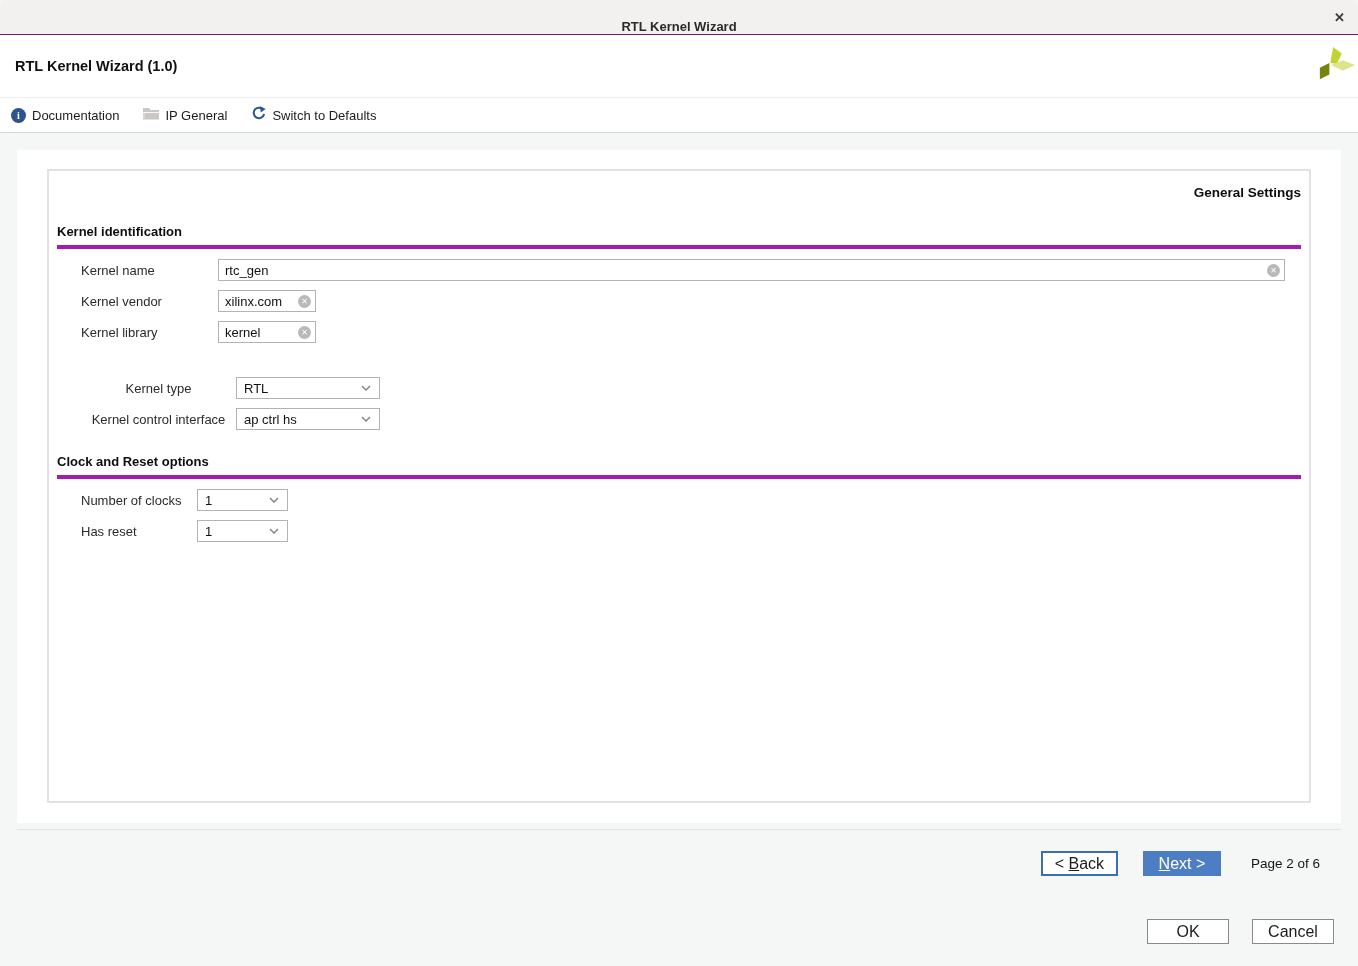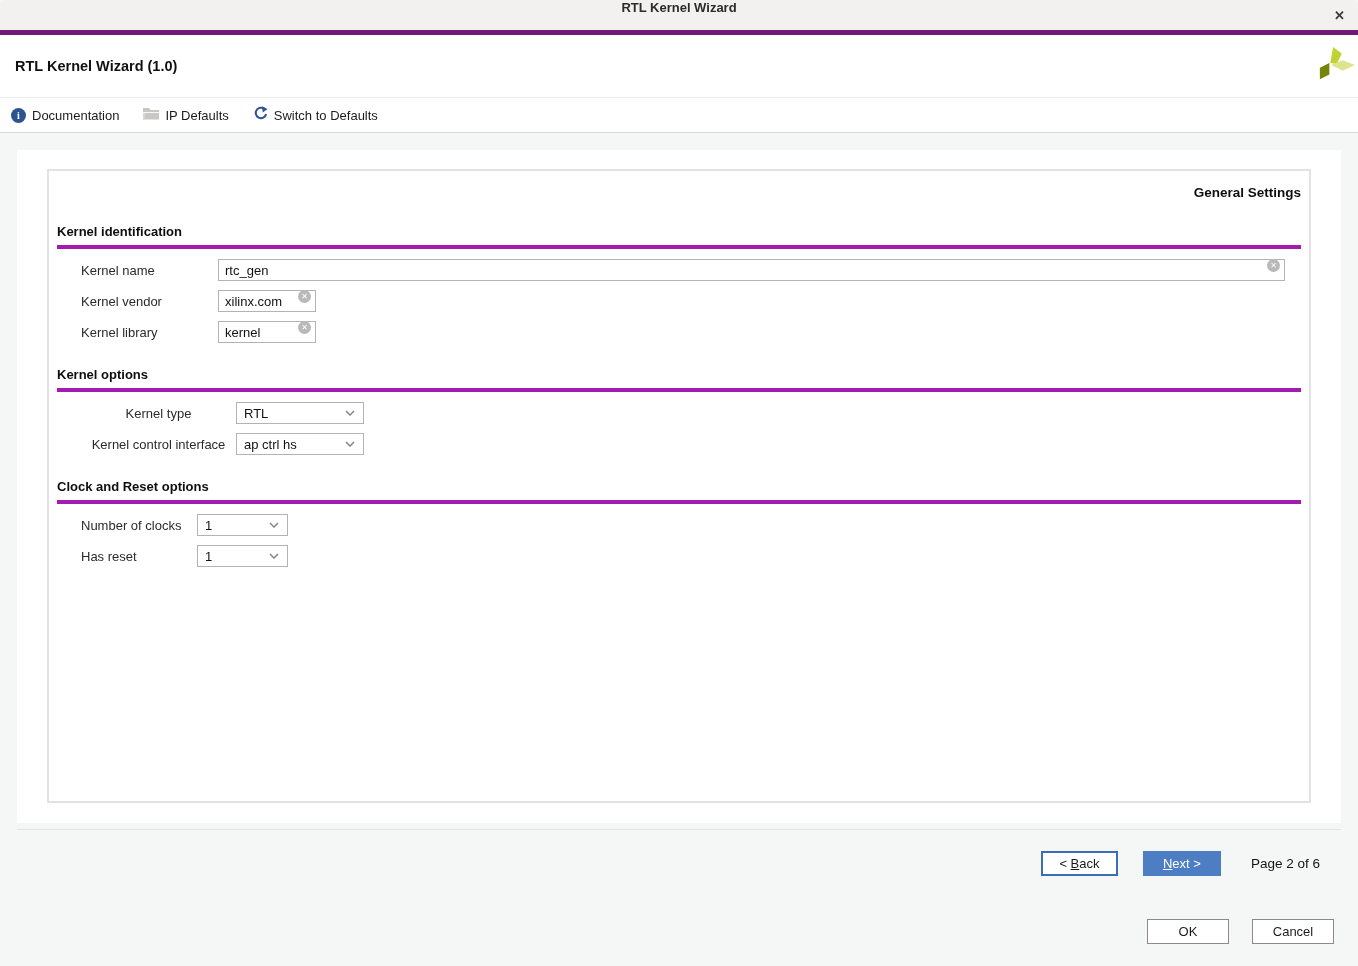--- a/index.html
+++ b/index.html
@@ -6,23 +6,23 @@
   html,body { width:1358px; height:966px; }
   body {
     font-family:"Liberation Sans", sans-serif;
     background:#f5f6f6;
     color:#222;
     overflow:hidden;
   }
   
   .titlebar {
     height:35px; background:#f2f1ef;
-    border-bottom:5px solid #701a75;
+    border-bottom:1px solid #701a75;
     border-radius:6px 6px 0 0;
-    display:flex; align-items:flex-start; justify-content:center;
+    display:flex; align-items:flex-end; justify-content:center;
     position:relative;
   }
   .titlebar-text { font-size:13px; font-weight:bold; color:#2b2b2b; }
   .close-btn {
     position:absolute; right:13px; top:50%; transform:translateY(-50%);
     font-size:13px; font-weight:bold; color:#3a3a3a; cursor:pointer; line-height:1;
   }
   
   .header {
     height:63px; background:#fff; border-bottom:1px solid #ececec;
@@ -55,48 +55,48 @@
   .section-heading {
     font-size:13px; font-weight:bold; color:#0e0e0e;
     padding-bottom:6px; border-bottom:4px solid #a21caf;
   }
   .rows { padding:10px 16px 0 24px; }
   .row { display:flex; align-items:center; margin-bottom:9px; }
   .row label { font-size:13px; color:#2b2b2b; flex-shrink:0; }
   .sec-id  .row label { width:94px; }
   .sec-opt .row label { width:155px;text-align:center; }
   .sec-clk .row label { width:116px; }
-  .input-wrap { position:relative; display:flex; align-items:flex-start;padding-left:43px; }
+  .input-wrap { position:relative; display:flex; align-items:center;padding-left:43px; }
   .input-wrap.grow { flex:1; }
   input.text {
     height:22px; border:1px solid #b3b3b3; background:#fff;
     font-family:inherit; font-size:13px; color:#111;
     padding:0 20px 0 6px; width:100%;
   }
   .input-wrap.w141 { width:141px; }
   .clear-icon {
     position:absolute; right:5px; width:13px; height:13px; border-radius:50%;
     background:#b9b9b9; color:#fff; font-size:8px; line-height:13px;
     text-align:center; cursor:pointer; user-select:none;
   }
   .select {
     height:22px; border:1px solid #b3b3b3; background:#fff;
     display:flex; align-items:center; justify-content:space-between;
     font-size:13px; color:#111; padding:0 8px 0 7px; cursor:pointer;
   }
-  .select.w124 { width:128px; }
+  .select.w124 { width:144px; }
   .select.w91  { width:91px;  }
   .chevron { display:flex; align-items:center; }
   
   .footer-sep { margin:6px 17px 0; border-top:1px solid #e3e3e3; }
   .nav-row {
     display:flex; align-items:center; justify-content:flex-end;
     margin:21px 38px 0 0;
   }
-  .btn { font-family:inherit; font-size:13px; cursor:pointer; }
+  .btn { font-family:inherit; font-size:16px; cursor:pointer; }
   .btn-back {
     width:77px; height:25px; background:#fff; color:#1c1c1c;
     border:2px solid var(--back-border,#3d6db5);
   }
   .btn-next {
     width:78px; height:25px; margin-left:25px;
     background:var(--accent-blue,#4d7ec4); color:#fff; border:1px solid var(--accent-blue,#4d7ec4);
   }
   .page-indicator { margin-left:30px; font-size:13.5px; color:#141414; }
   .action-row {
@@ -132,21 +132,21 @@
     <span>Documentation</span>
   </span>
   <span class="tool-item">
     <span>
       <svg width="16" height="13" viewBox="0 0 16 13">
         <path d="M0 1 h6 l1.4 2 H16 V12.4 H0 z" fill="#c9c7c3"></path>
         <path d="M0 5 h16 v1 H0 z" fill="#ffffff" opacity="0.85"></path>
         <path d="M0 6 L2.5 6 L1.5 12.4 L0 12.4 z" fill="#d9d7d3"></path>
       </svg>
     </span>
-    <span>IP Defaults</span>
+    <span>IP General</span>
   </span>
   <span class="tool-item">
     <span>
       <svg width="15" height="15" viewBox="0 0 16 16">
         <path d="M13.2 4.3 A5.6 5.6 0 1 0 14 8.6" fill="none" stroke="#2d5490" stroke-width="2.2"></path>
         <polygon points="9.6,0.2 15.6,3.2 10.4,6.8" fill="#2d5490"></polygon>
       </svg>
     </span>
     <span>Switch to Defaults</span>
   </span>
@@ -177,21 +177,20 @@
           <label>Kernel library</label>
           <span class="input-wrap w141">
             <input class="text" type="text" value="kernel" style="">
             <span class="clear-icon">✕</span>
           </span>
         </div>
       </div>
     </div>
 
     <div class="section sec-opt">
-      <div class="section-heading">Kernel options</div>
       <div class="rows">
         <div class="row">
           <label>Kernel type</label>
           <span class="select w124">
             <span>RTL</span>
             <span class="chevron">
               <svg width="10" height="6" viewBox="0 0 10 6">
                   <polyline points="1,1 5,5 9,1" fill="none" stroke="#8a8a8a" stroke-width="1.6"></polyline>
                 </svg>
             </span>

